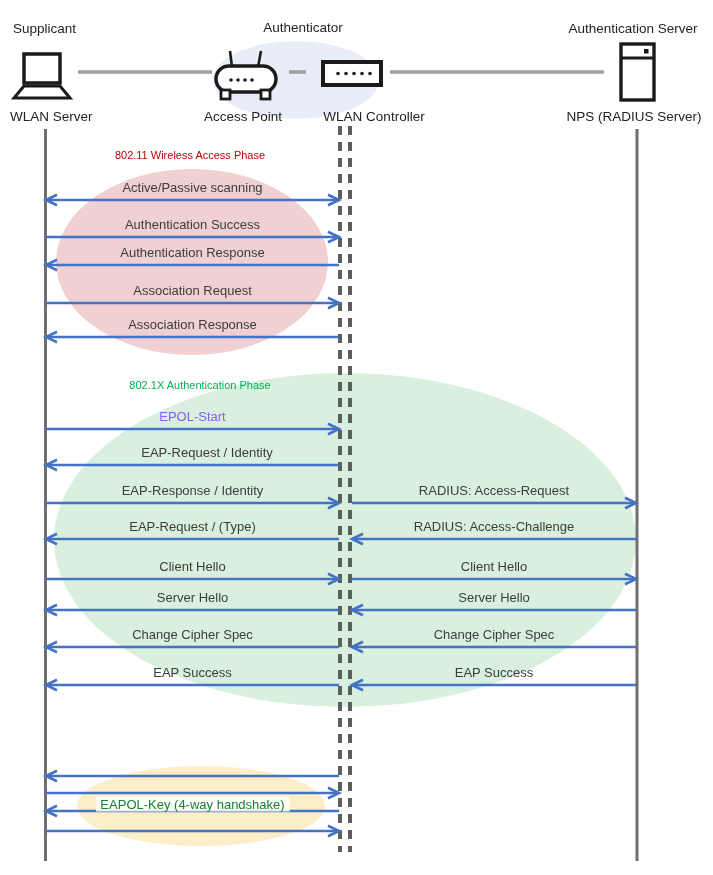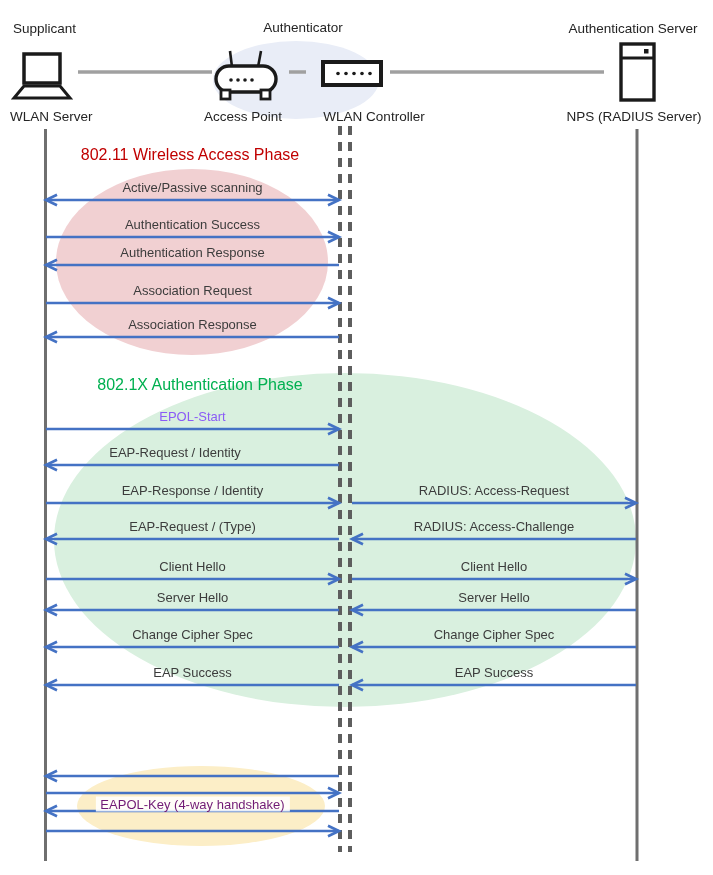--- a/index.html
+++ b/index.html
@@ -6,21 +6,21 @@
   .stage{position:relative;width:713px;height:875px;background:#ffffff;
          font-family:"Liberation Sans",sans-serif;overflow:hidden;}
   .gfx{position:absolute;left:0;top:0;width:713px;height:875px;}
   .abs{position:absolute;white-space:nowrap;}
   .ctr{transform:translate(-50%,-50%);}
   .vctr{transform:translate(0,-50%);}
   .actor-role{font-size:13.5px;color:#242424;}
   .device-label{font-size:13.5px;color:#242424;}
   .msg-label{font-size:13px;color:#3c3c3c;}
   .msg-label.boxed{background:rgba(255,255,255,0.88);padding:0 5px;}
-  .phase-title{font-size:16px;text-align:left;}
+  .phase-title{font-size:11px;text-align:left;}
 </style>
 </head>
 <body>
 
 <div class="stage">
 
   <svg class="gfx" viewBox="0 0 713 875">
     <g id="g-ellipses">
         <ellipse cx="296" cy="80" rx="83" ry="39" fill="#E9EDF7"></ellipse>
         <ellipse cx="192" cy="262" rx="136" ry="93" fill="#F1D0D2"></ellipse>
@@ -137,28 +137,28 @@
   <div id="phase-title-0" class="abs phase-title ctr" style="left: 190px; top: 155px; color: rgb(192, 0, 0);">802.11 Wireless Access Phase</div>
   <div id="phase-title-1" class="abs phase-title ctr" style="left: 200px; top: 385px; color: rgb(0, 176, 80);">802.1X Authentication Phase</div>
 
   <div id="labels">
       <div class="abs msg-label ctr" style="left: 192.5px; top: 187px; color: rgb(60, 60, 60);">Active/Passive scanning</div>
       <div class="abs msg-label ctr" style="left: 192.5px; top: 224px; color: rgb(60, 60, 60);">Authentication Success</div>
       <div class="abs msg-label ctr" style="left: 192.5px; top: 252px; color: rgb(60, 60, 60);">Authentication Response</div>
       <div class="abs msg-label ctr" style="left: 192.5px; top: 290px; color: rgb(60, 60, 60);">Association Request</div>
       <div class="abs msg-label ctr" style="left: 192.5px; top: 324px; color: rgb(60, 60, 60);">Association Response</div>
       <div class="abs msg-label ctr" style="left: 192.5px; top: 416px; color: #8b5cf6;">EPOL-Start</div>
-      <div class="abs msg-label ctr" style="left: 175px; top: 452px; color: rgb(60, 60, 60);">EAP-Request / Identity</div>
+      <div class="abs msg-label ctr" style="left: 207px; top: 452px; color: rgb(60, 60, 60);">EAP-Request / Identity</div>
       <div class="abs msg-label ctr" style="left: 192.5px; top: 490px; color: rgb(60, 60, 60);">EAP-Response / Identity</div>
       <div class="abs msg-label ctr" style="left: 494px; top: 490px; color: rgb(60, 60, 60);">RADIUS: Access-Request</div>
       <div class="abs msg-label ctr" style="left: 192.5px; top: 526px; color: rgb(60, 60, 60);">EAP-Request / (Type)</div>
       <div class="abs msg-label ctr" style="left: 494px; top: 526px; color: rgb(60, 60, 60);">RADIUS: Access-Challenge</div>
       <div class="abs msg-label ctr" style="left: 192.5px; top: 566px; color: rgb(60, 60, 60);">Client Hello</div>
       <div class="abs msg-label ctr" style="left: 494px; top: 566px; color: rgb(60, 60, 60);">Client Hello</div>
       <div class="abs msg-label ctr" style="left: 192.5px; top: 597px; color: rgb(60, 60, 60);">Server Hello</div>
       <div class="abs msg-label ctr" style="left: 494px; top: 597px; color: rgb(60, 60, 60);">Server Hello</div>
       <div class="abs msg-label ctr" style="left: 192.5px; top: 634px; color: rgb(60, 60, 60);">Change Cipher Spec</div>
       <div class="abs msg-label ctr" style="left: 494px; top: 634px; color: rgb(60, 60, 60);">Change Cipher Spec</div>
       <div class="abs msg-label ctr" style="left: 192.5px; top: 672px; color: rgb(60, 60, 60);">EAP Success</div>
       <div class="abs msg-label ctr" style="left: 494px; top: 672px; color: rgb(60, 60, 60);">EAP Success</div>
-      <div class="abs msg-label ctr boxed" style="left: 192.5px; top: 804px; color: #701a75; text-align: right;">EAPOL-Key (4-way handshake)</div>
+      <div class="abs msg-label ctr boxed" style="left: 192.5px; top: 804px; color: #15803d; text-align: right;">EAPOL-Key (4-way handshake)</div>
     </div>
 </div>
 
 </body></html>

